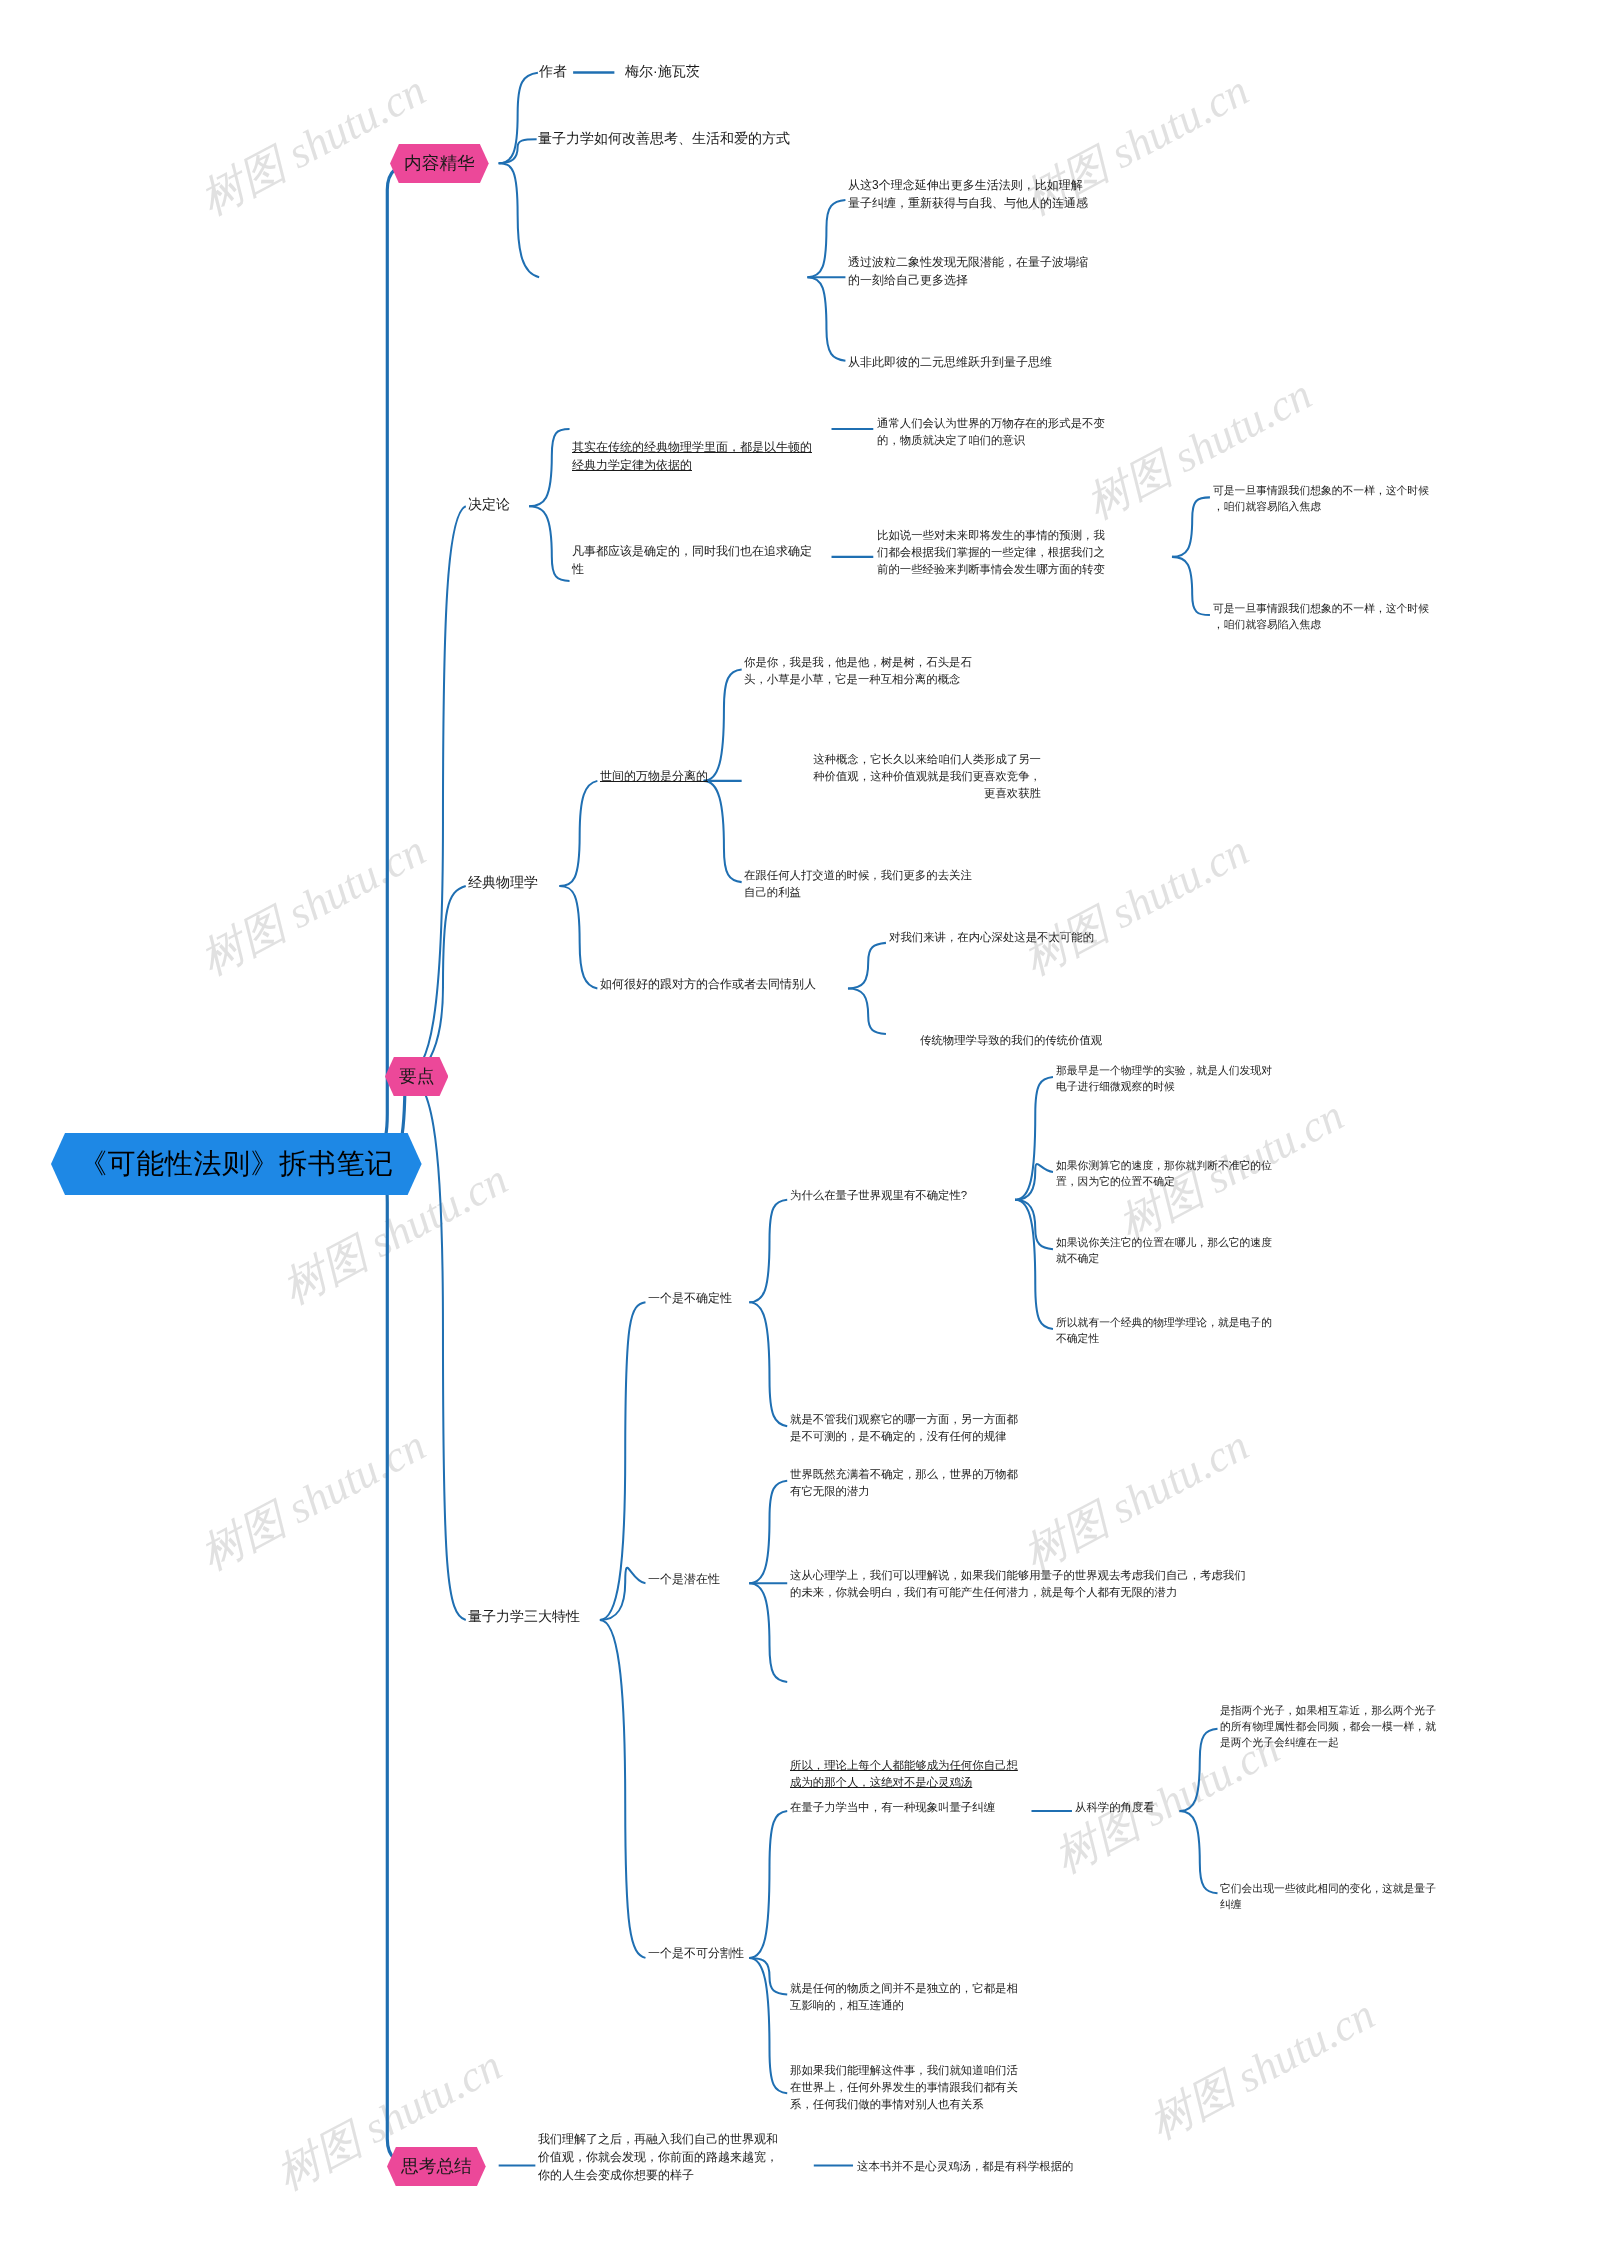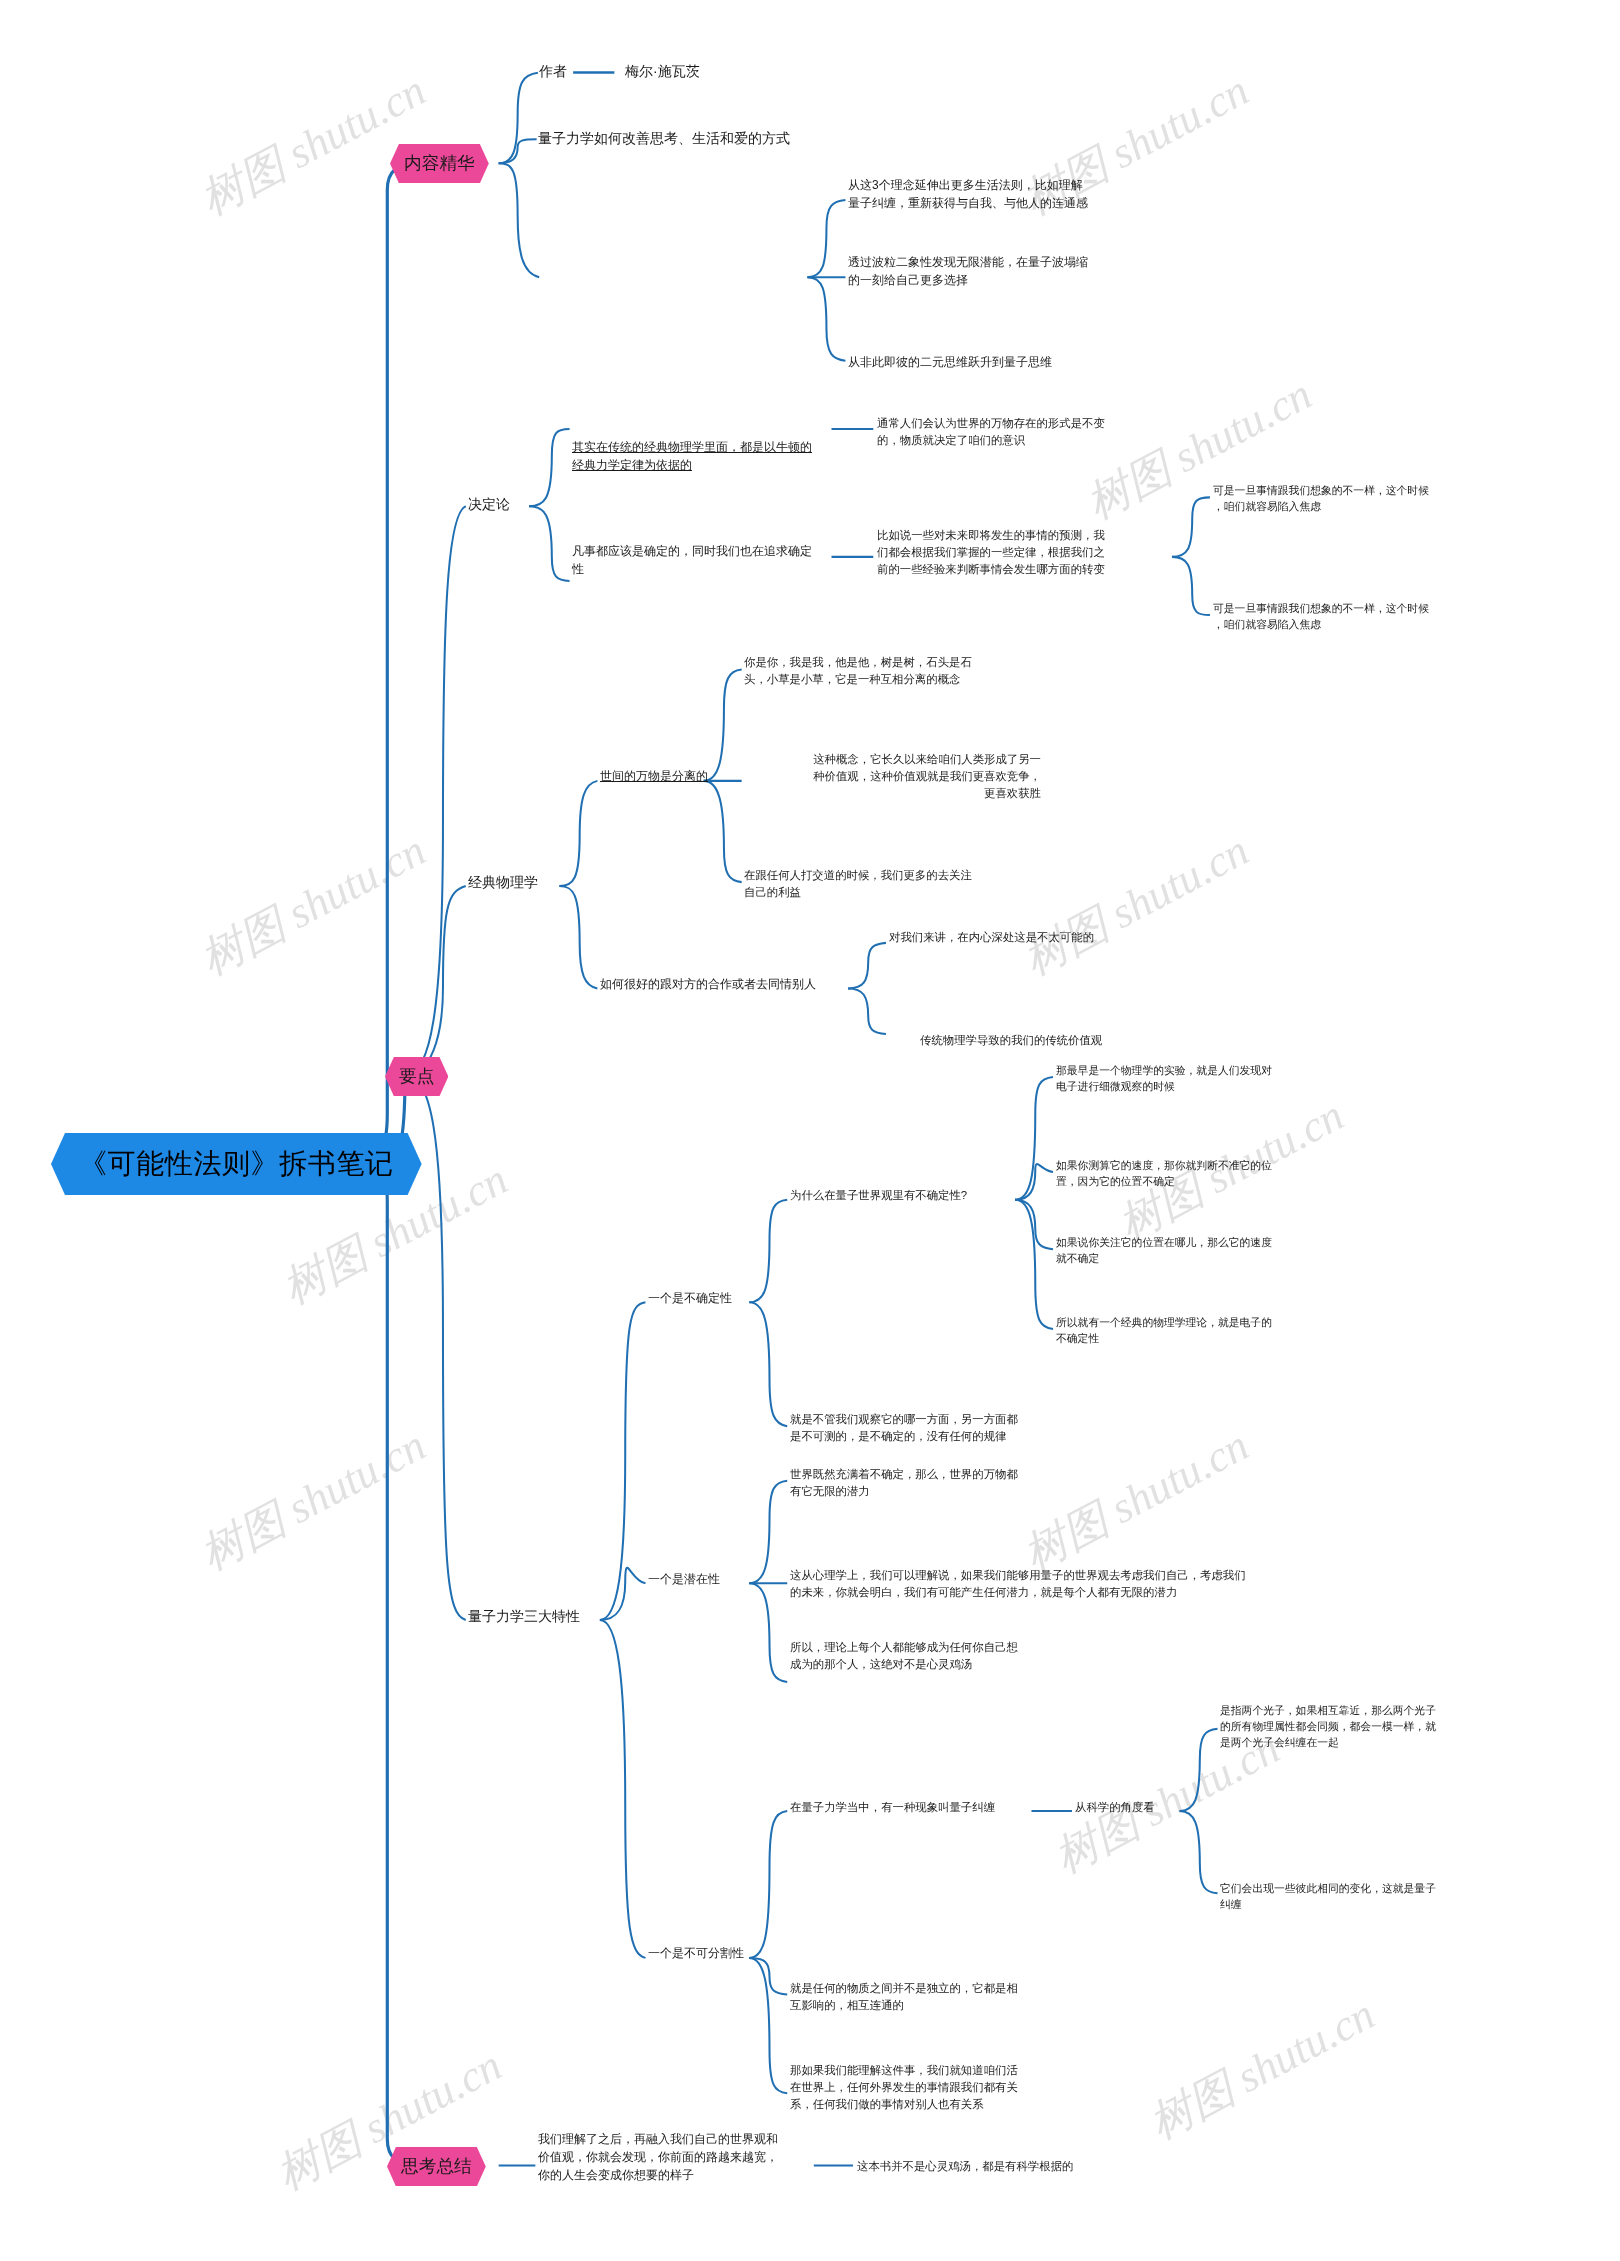--- a/index.html
+++ b/index.html
@@ -216,21 +216,21 @@
   <div class="node lvl5" style="left:1056px; top:1314px; width:285px;">所以就有一个经典的物理学理论，就是电子的
 不确定性</div>
   <div class="node lvl4" style="left:790px; top:1411px; width:291px;">就是不管我们观察它的哪一方面，另一方面都
 是不可测的，是不确定的，没有任何的规律</div>
 
   <div class="node lvl3" style="left:648px; top:1570px;">一个是潜在性</div>
   <div class="node lvl4" style="left:790px; top:1466px; width:291px;">世界既然充满着不确定，那么，世界的万物都
 有它无限的潜力</div>
   <div class="node lvl4" style="left:790px; top:1567px; width:633px;">这从心理学上，我们可以理解说，如果我们能够用量子的世界观去考虑我们自己，考虑我们
 的未来，你就会明白，我们有可能产生任何潜力，就是每个人都有无限的潜力</div>
-  <div class="node lvl4" style="left:790px; top:1639px; width:291px;">所以，理论上每个人都能够成为任何你自己想
+  <div class="node lvl4" style="left:790px; top:1757px; width:291px;text-decoration:underline;">所以，理论上每个人都能够成为任何你自己想
 成为的那个人，这绝对不是心灵鸡汤</div>
 
   <div class="node lvl3" style="left:648px; top:1944px;">一个是不可分割性</div>
   <div class="node lvl4" style="left:790px; top:1799px;">在量子力学当中，有一种现象叫量子纠缠</div>
   <div class="node lvl4" style="left:1075px; top:1799px;">从科学的角度看</div>
   <div class="node lvl5" style="left:1220px; top:1702px; width:291px;">是指两个光子，如果相互靠近，那么两个光子
 的所有物理属性都会同频，都会一模一样，就
 是两个光子会纠缠在一起</div>
   <div class="node lvl5" style="left:1220px; top:1880px; width:291px;">它们会出现一些彼此相同的变化，这就是量子
 纠缠</div>

